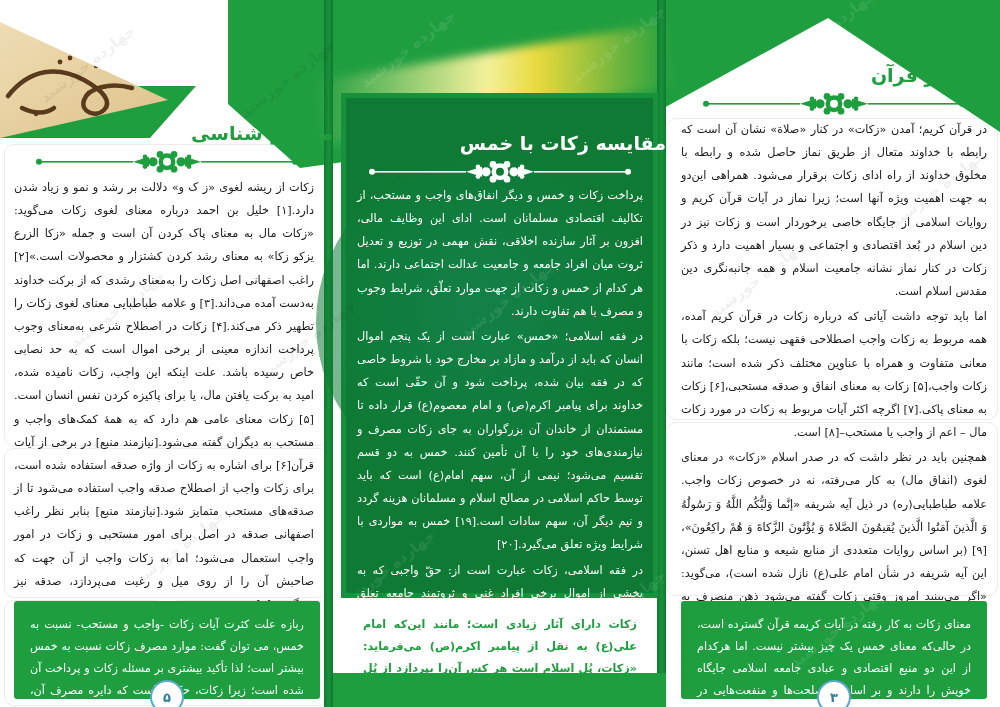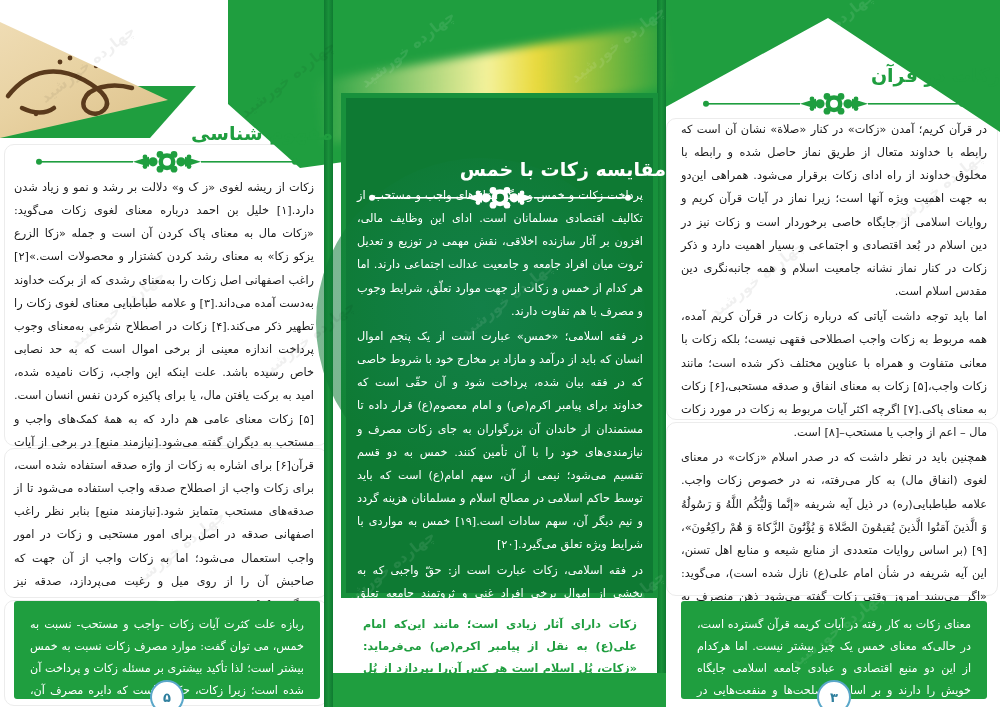--- a/index.html
+++ b/index.html
@@ -162,21 +162,21 @@
       <div class="bb-text">معنای زکات به کار رفته در آیات کریمه قرآن گسترده است، در حالی‌که معنای خمس یک چیز بیشتر نیست. اما هرکدام از این دو منبع اقتصادی و عبادی جامعه اسلامی جایگاه خویش را دارند و بر اساس مصلحت‌ها و منفعت‌هایی در مواردی واجب و در مواردی مستحب</div>
       <div class="pagenum">۳</div>
     </div>
   </div>
 
   <div class="col" id="col-mid">
     <div class="midcard">
       <div class="sphere"></div>
     </div>
 
-    <div class="head onband" style="top:132px;margin-top:26px;">
+    <div class="head onband" style="top:132px;">
       <div class="title">مقایسه زکات با خمس</div>
       <svg class="orn" width="272" height="22" viewBox="0 0 272 22">
         <g fill="#ffffff">
           <rect x="10" y="10" width="92" height="1.6"></rect>
           <rect x="170" y="10" width="92" height="1.6"></rect>
           <circle cx="8" cy="10.8" r="3"></circle>
             <circle cx="264" cy="10.8" r="3"></circle>
           <path d="M102 10.8 l16 -5 v10 z"></path>
             <path d="M170 10.8 l-16 -5 v10 z"></path>
           <circle cx="136" cy="10.8" r="8.5"></circle>

